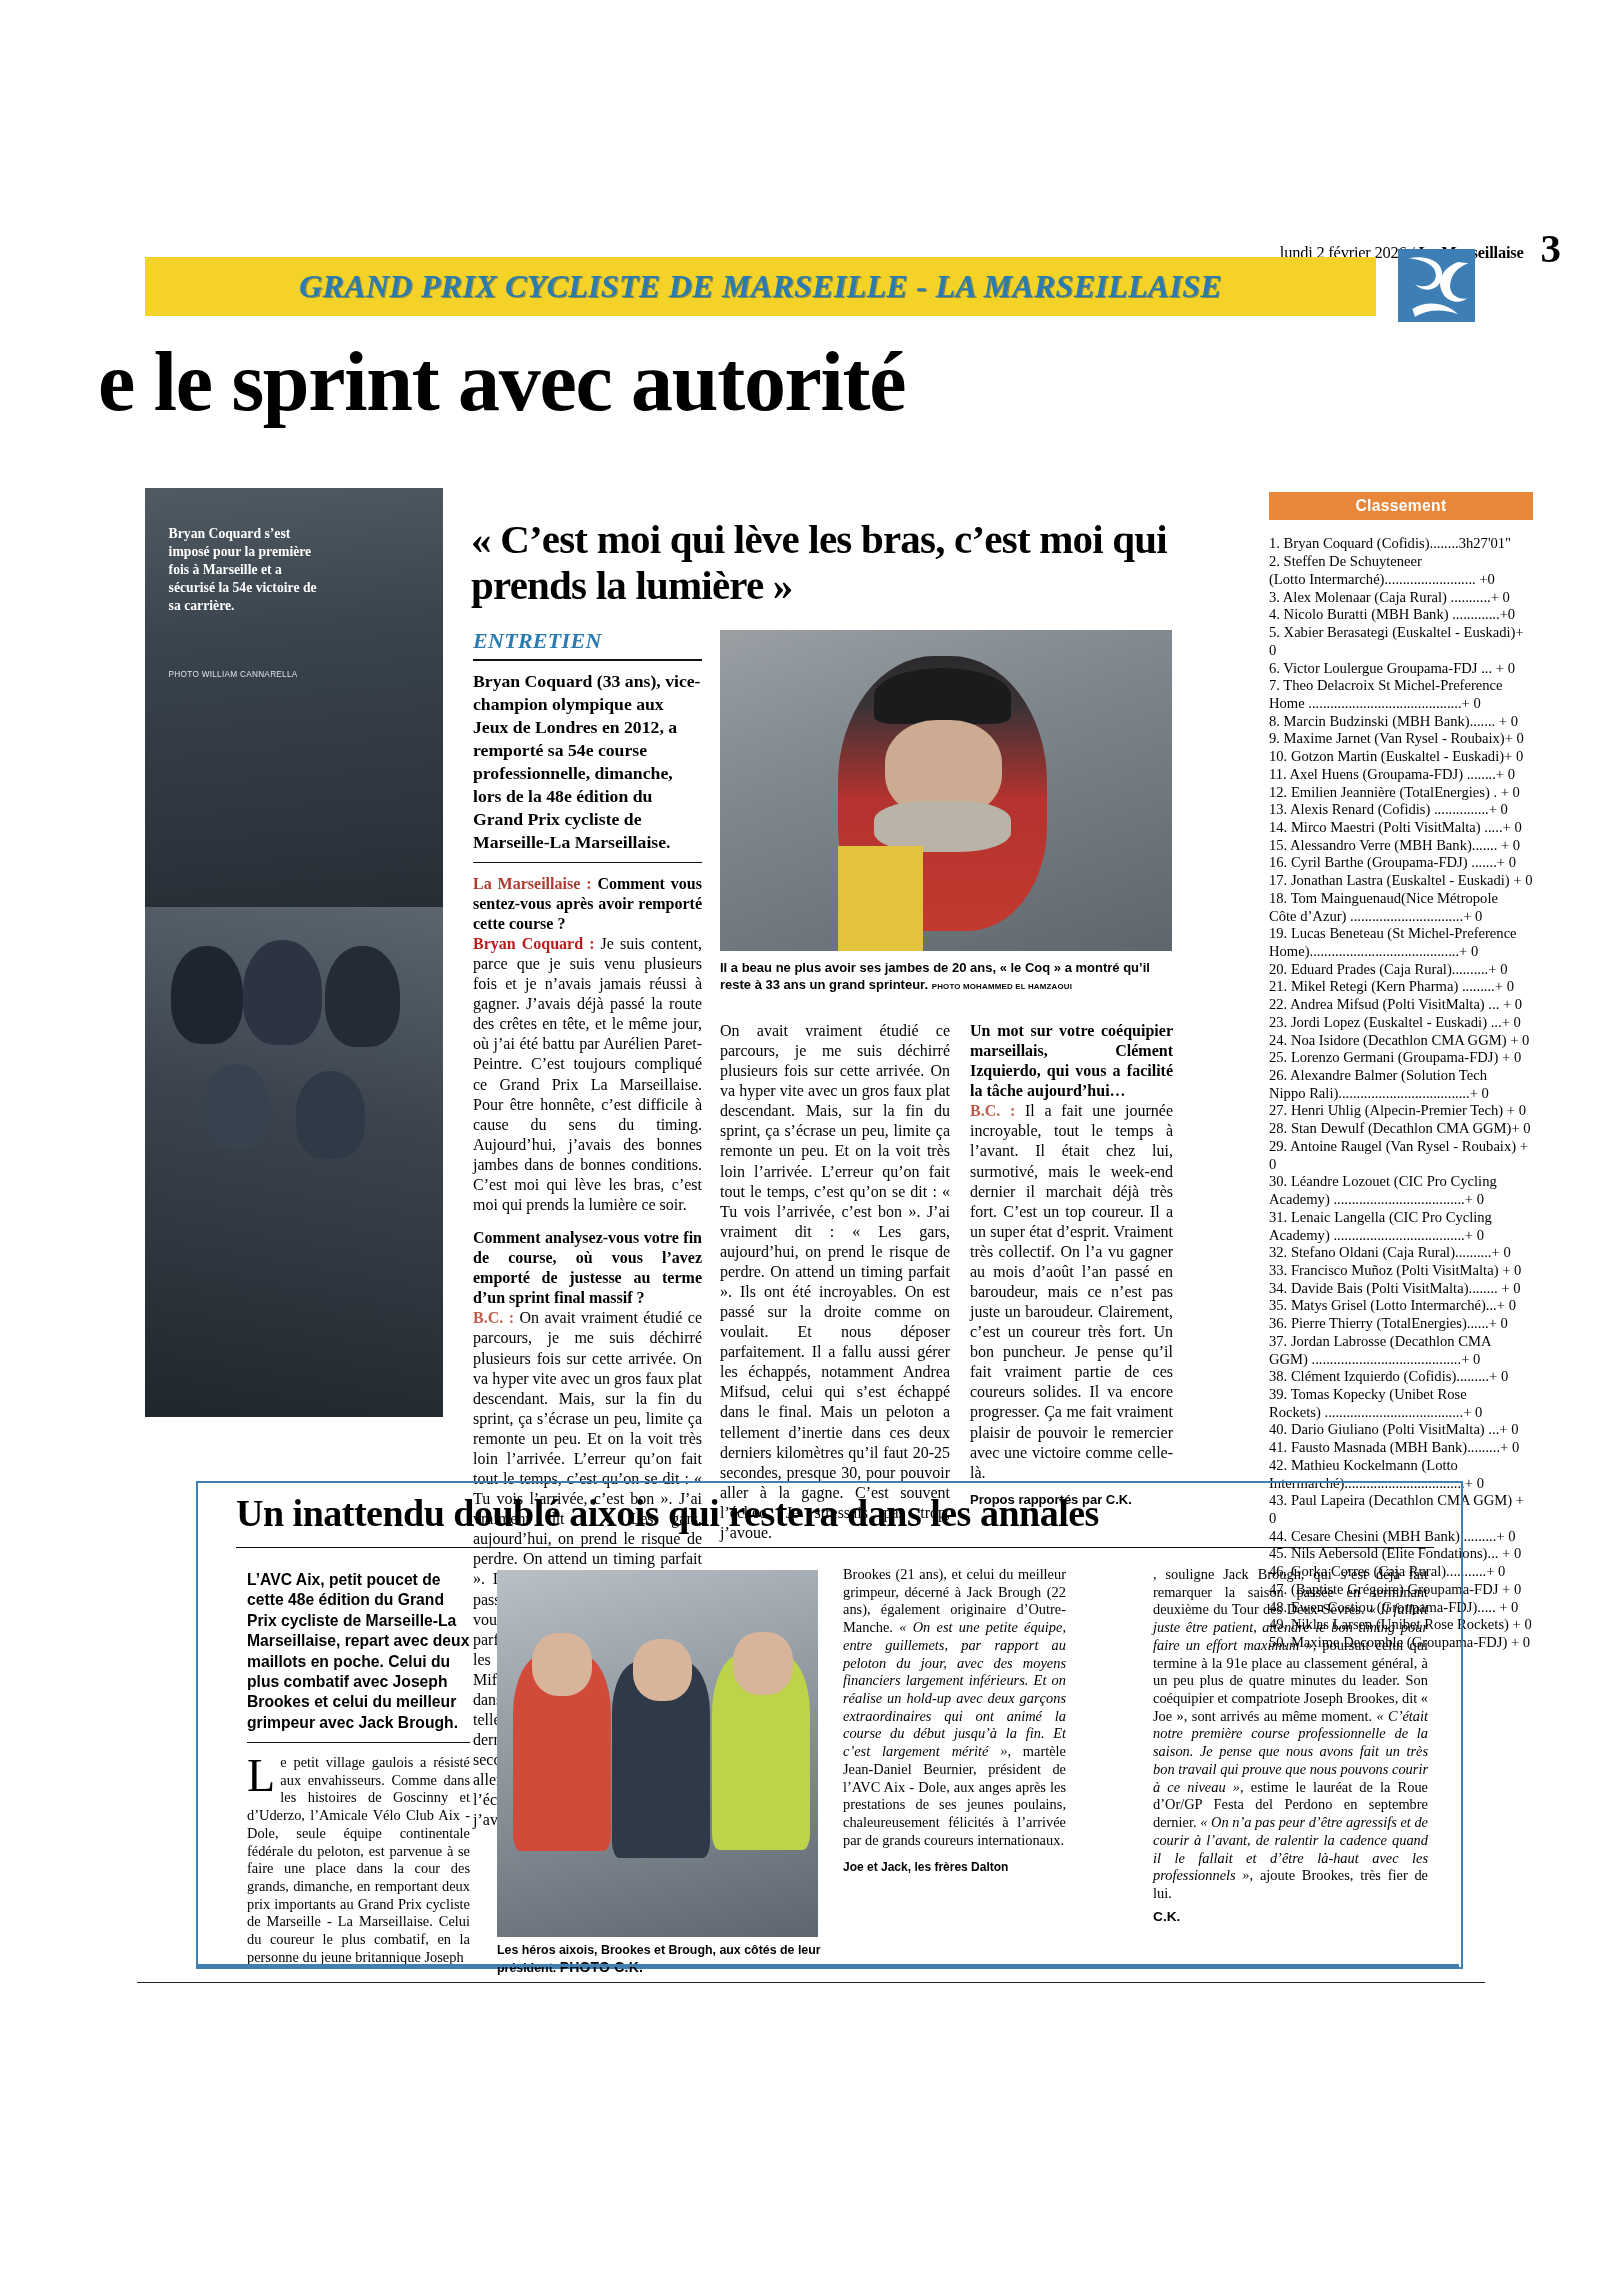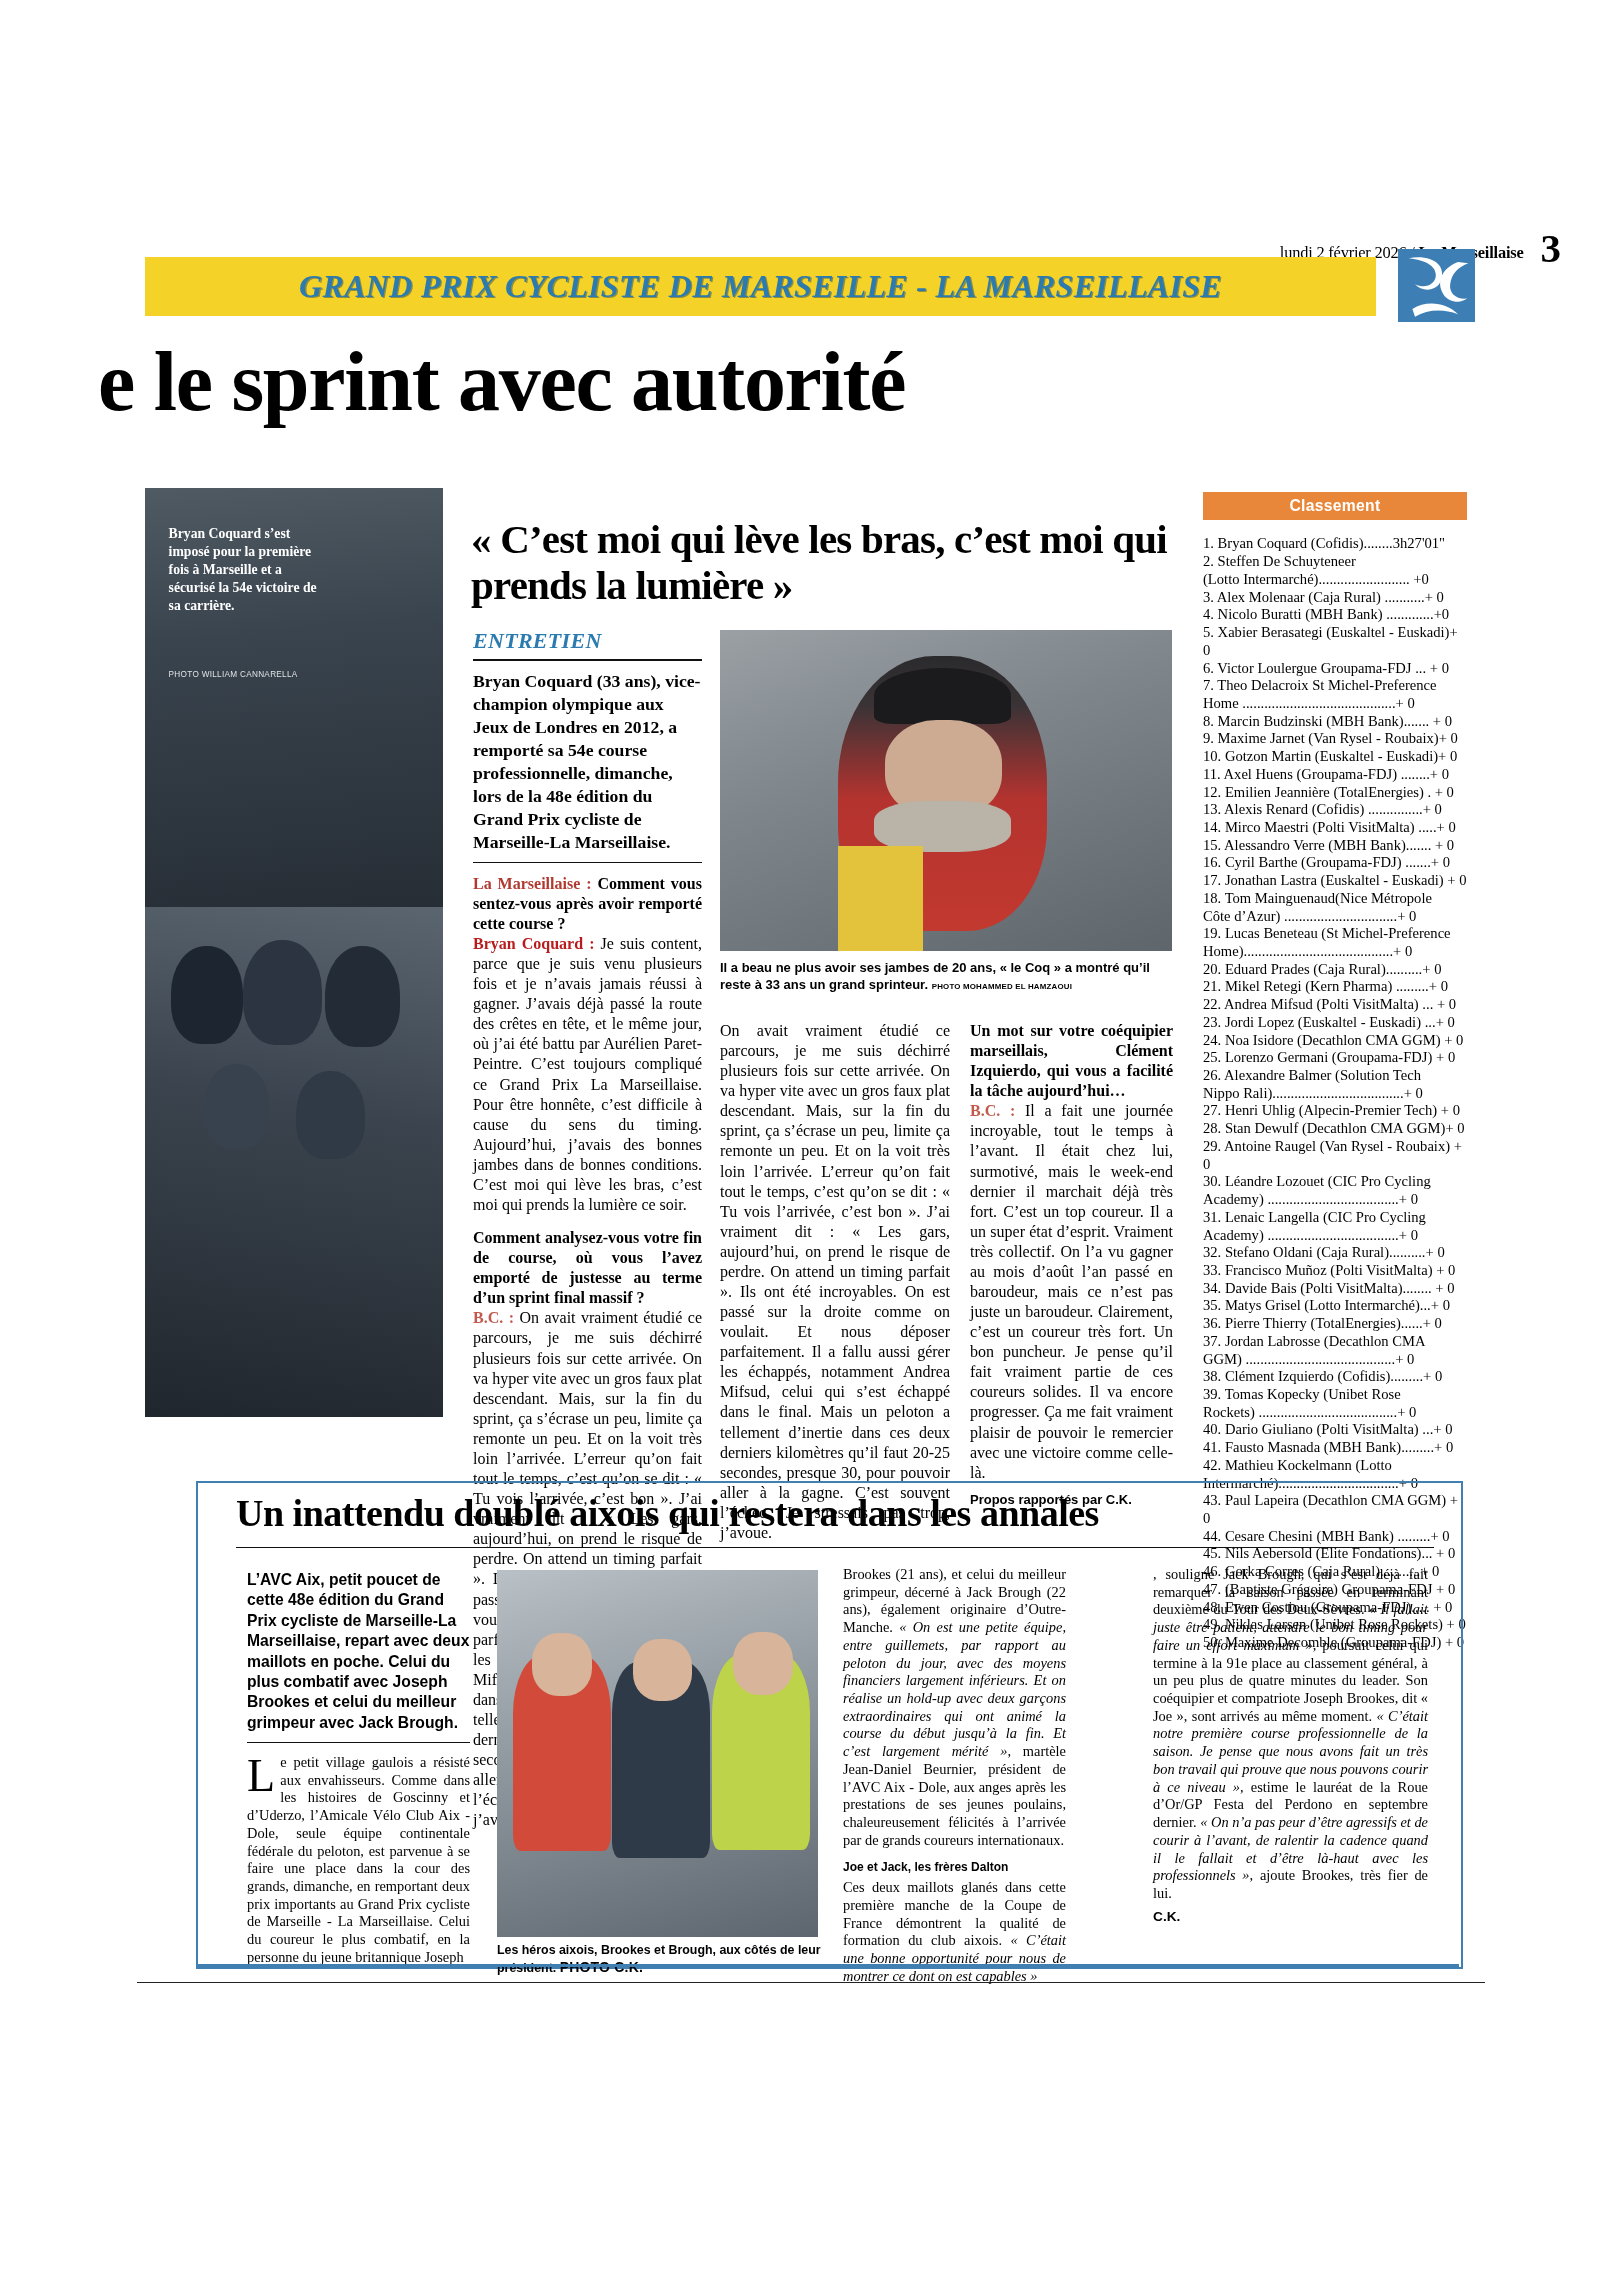--- a/index.html
+++ b/index.html
@@ -125,21 +125,21 @@
   .caption-center .credit {
     font-weight:bold; font-size:7.9px; letter-spacing:0.2px;
   }
 
   
   .col-b { position:absolute; left:720px; top:1021px; width:230px; }
   .col-c { position:absolute; left:970px; top:1021px; width:203px; }
   .signoff { font-family:"Liberation Sans", sans-serif; font-weight:bold; font-size:13px; margin-top:9.2px; }
 
   
-  .classement { position:absolute; left:1203px; top:492px; width:264px; }
+  .classement { position:absolute; left:1269px; top:492px; width:264px; }
   .cl-head {
     background:#e8873a; color:#fff;
     font-family:"Liberation Sans", sans-serif;
     font-weight:bold; font-size:15.7px; letter-spacing:0.3px;
     text-align:center; padding:4.6px 0 5.2px;
   }
   .cl-list {
     font-family:"Liberation Serif", serif;
     font-size:14.6px; line-height:1.215;
     margin-top:15.7px;
@@ -368,23 +368,20 @@
   <div class="caption-bottom">
     <span>Les héros aixois, Brookes et Brough, aux côtés de leur président.</span>
     <span class="credit">PHOTO C.K.</span>
   </div>
 
   <div class="b-col2">
     <div class="b-body">
       <span>Brookes (21 ans), et celui du meilleur grimpeur, décerné à Jack Brough (22 ans), également originaire d’Outre-Manche. </span><span class="b-italic">« On est une petite équipe, entre guillemets, par rapport au peloton du jour, avec des moyens financiers largement inférieurs. Et on réalise un hold-up avec deux garçons extraordinaires qui ont animé la course du début jusqu’à la fin. Et c’est largement mérité »</span><span>, martèle Jean-Daniel Beurnier, président de l’AVC Aix - Dole, aux anges après les prestations de ses jeunes poulains, chaleureusement félicités à l’arrivée par de grands coureurs internationaux.</span>
     </div>
     <div class="b-sub">Joe et Jack, les frères Dalton</div>
-    <div class="b-body">
-      <span>Ces deux maillots glanés dans cette première manche de la Coupe de France démontrent la qualité de formation du club aixois. </span><span class="b-italic">« C’était une bonne opportunité pour nous de montrer ce dont on est capables »</span>
-    </div>
   </div>
 
   <div class="b-col3">
     <div class="b-body">
       <span>, souligne Jack Brough, qui s’est déjà fait remarquer la saison passée en terminant deuxième du Tour des Deux-Sèvres. </span><span class="b-italic">« Il fallait juste être patient, attendre le bon timing pour faire un effort maximum »</span><span>, poursuit celui qui termine à la 91e place au classement général, à un peu plus de quatre minutes du leader. Son coéquipier et compatriote Joseph Brookes, dit « Joe », sont arrivés au même moment. </span><span class="b-italic">« C’était notre première course professionnelle de la saison. Je pense que nous avons fait un très bon travail qui prouve que nous pouvons courir à ce niveau »</span><span>, estime le lauréat de la Roue d’Or/GP Festa del Perdono en septembre dernier. </span><span class="b-italic">« On n’a pas peur d’être agressifs et de courir à l’avant, de ralentir la cadence quand il le fallait et d’être là-haut avec les professionnels »</span><span>, ajoute Brookes, très fier de lui.</span>
     </div>
     <div class="ck-sign">C.K.</div>
   </div>
 
   <div class="bottom-rule-blue"></div>

